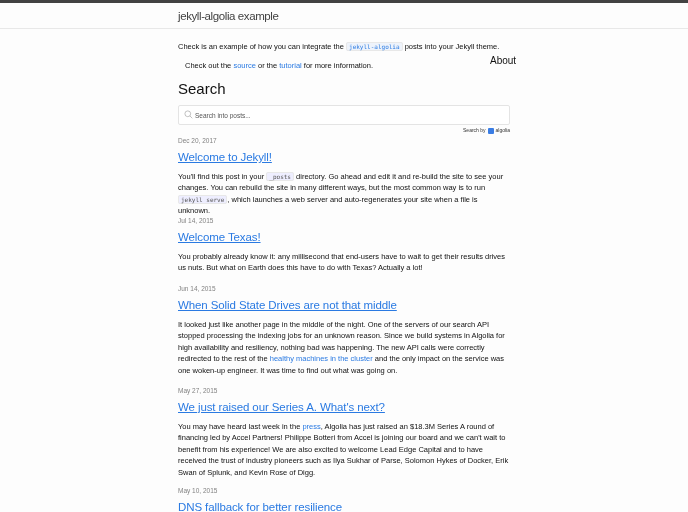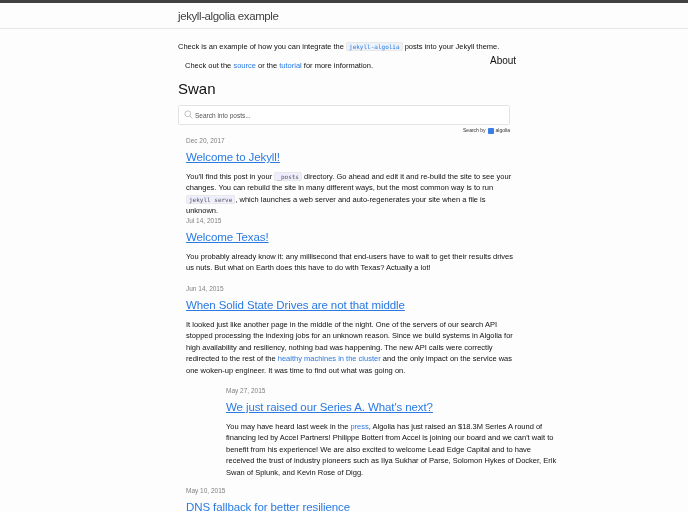--- a/index.html
+++ b/index.html
@@ -15,21 +15,21 @@
   code { font-family: "DejaVu Sans Mono", monospace; font-size: 6px; background: #eef; border: 1px solid #e8e8e8; border-radius: 2px; padding: 0 2px; color: #555; }
   .intro1 code { color: #2a7ae2; background: #eef3fb; }
   a.link { color: #2a7ae2; text-decoration: none; }
   .posts-heading { position: absolute; top: 78px; left: 0; font-size: 15px; font-weight: normal; color: #111; }
   .search-box { position: absolute; top: 105px; left: 0; width: 332px; height: 20px; border: 1px solid #e4e4e4; border-radius: 2px; background: #fff; }
   .search-icon { position: absolute; left: 5px; top: 4px; width: 9px; height: 9px; }
   .search-input { position: absolute; left: 16px; top: 2px; width: 300px; height: 15px; border: none; outline: none; background: transparent; font-family: "Liberation Sans", sans-serif; font-size: 6.5px; color: #555; }
   .search-input::placeholder { color: #555; }
   .search-by { position: absolute; top: 127px; right: 0; font-size: 5px; color: #333; white-space: nowrap; display: flex; align-items: center; gap: 2px; }
   .algolia-logo { width: 6px; height: 6px; background: #3a7de4; border-radius: 1px; display: inline-block; }
-  .post { position: absolute; left: 8px; width: 332px; }
+  .post { position: absolute; left: 0; width: 332px; }
   .post-meta { font-size: 6.5px; color: #828282; line-height: 10px; }
   .post-title { font-size: 11.5px; color: #2a7ae2; line-height: 16px; margin-top: 3px; letter-spacing: -0.1px; }
   .post-excerpt { font-size: 7.5px; line-height: 11.4px; color: #111; margin-top: 6px; }
   .post-excerpt code { font-size: 6px; }
 </style>
 </head>
 <body>
 
 <div class="topbar"></div>
 <header class="site-header">
@@ -38,21 +38,21 @@
 </header>
 
 <main class="wrapper">
   <p class="intro1">
     <span>Check is an example of how you can integrate the </span><code>jekyll-algolia</code><span> posts into your Jekyll theme.</span>
   </p>
   <p class="intro2">
     <span>Check out the </span><a class="link" href="#">source</a><span> or the </span><a class="link" href="#">tutorial</a><span> for more information.</span>
   </p>
 
-  <h2 class="posts-heading">Swan</h2>
+  <h2 class="posts-heading">Search</h2>
 
   <div class="search-box">
     <svg class="search-icon" viewBox="0 0 10 10">
       <circle cx="4.2" cy="4.2" r="3.2" fill="none" stroke="#aaa" stroke-width="0.8"></circle>
       <line x1="6.5" y1="6.5" x2="9.2" y2="9.2" stroke="#aaa" stroke-width="0.8"></line>
     </svg>
     <input class="search-input" type="text" placeholder="Search into posts..." style="">
   </div>
   <div class="search-by">
     <span>Search by</span>
@@ -75,21 +75,21 @@
   </article>
 
   <article class="post" style="top:284px;">
     <div class="post-meta">Jun 14, 2015</div>
     <a class="post-title" href="#" style="display:block;">When Solid State Drives are not that middle</a>
     <p class="post-excerpt">
       <span>It looked just like another page in the middle of the night. One of the servers of our search API stopped processing the indexing jobs for an unknown reason. Since we build systems in Algolia for high availability and resiliency, nothing bad was happening. The new API calls were correctly redirected to the rest of the </span><a class="link" href="#">healthy machines in the cluster</a><span> and the only impact on the service was one woken-up engineer. It was time to find out what was going on.</span>
     </p>
   </article>
 
-  <article class="post" style="top:386px;margin-left:40px;">
+  <article class="post" style="top:386px;">
     <div class="post-meta">May 27, 2015</div>
     <a class="post-title" href="#" style="display:block;">We just raised our Series A. What's next?</a>
     <p class="post-excerpt">
       <span>You may have heard last week in the </span><a class="link" href="#">press</a><span>, Algolia has just raised an $18.3M Series A round of financing led by Accel Partners! Philippe Botteri from Accel is joining our board and we can't wait to benefit from his experience! We are also excited to welcome Lead Edge Capital and to have received the trust of industry pioneers such as Ilya Sukhar of Parse, Solomon Hykes of Docker, Erik Swan of Splunk, and Kevin Rose of Digg.</span>
     </p>
   </article>
 
   <article class="post" style="top:486px;">
     <div class="post-meta">May 10, 2015</div>
     <a class="post-title" href="#" style="display:block;">DNS fallback for better resilience</a>

